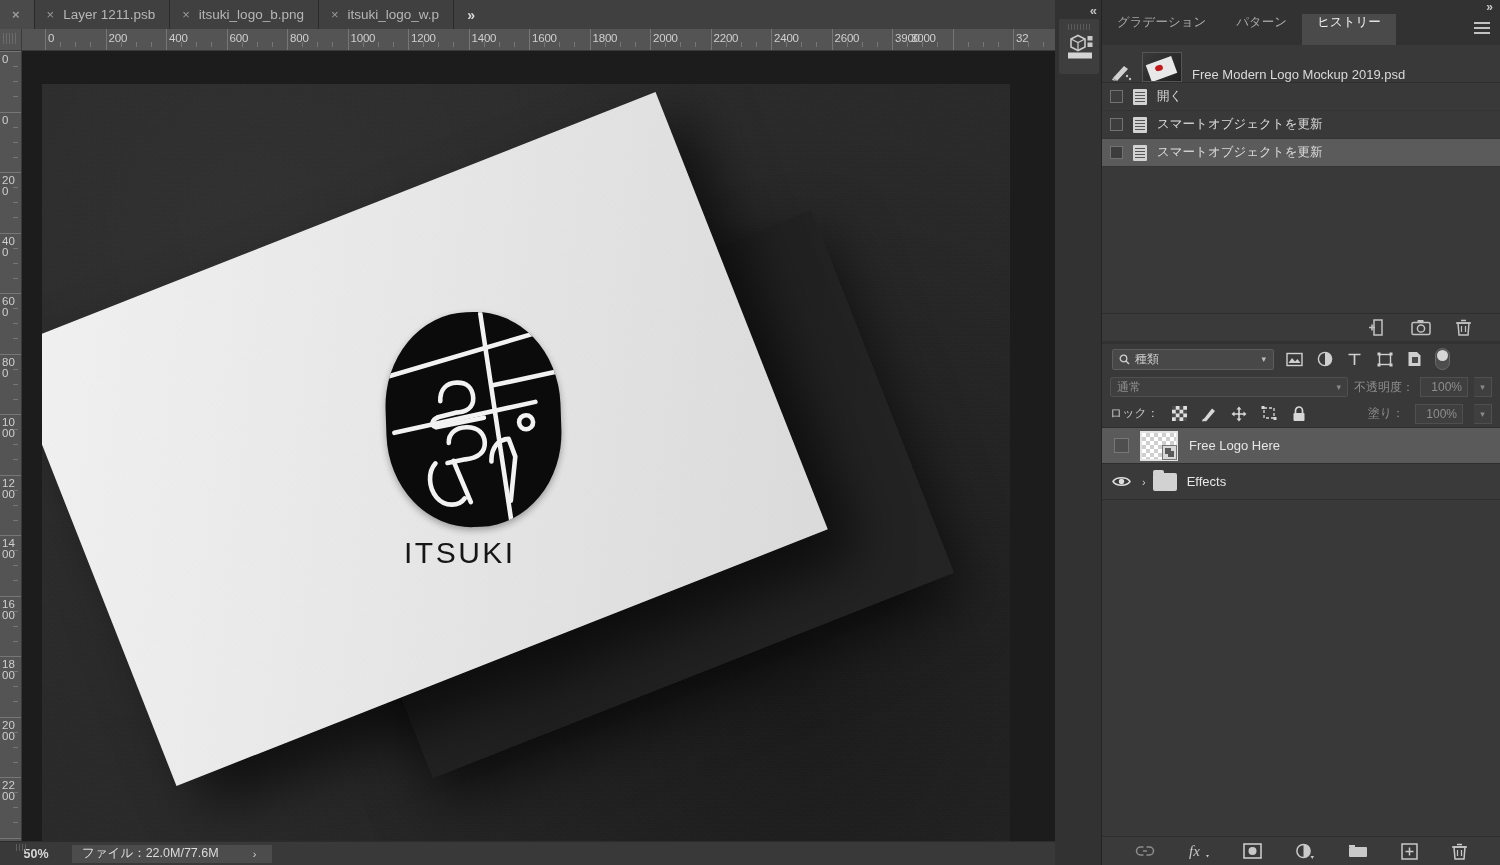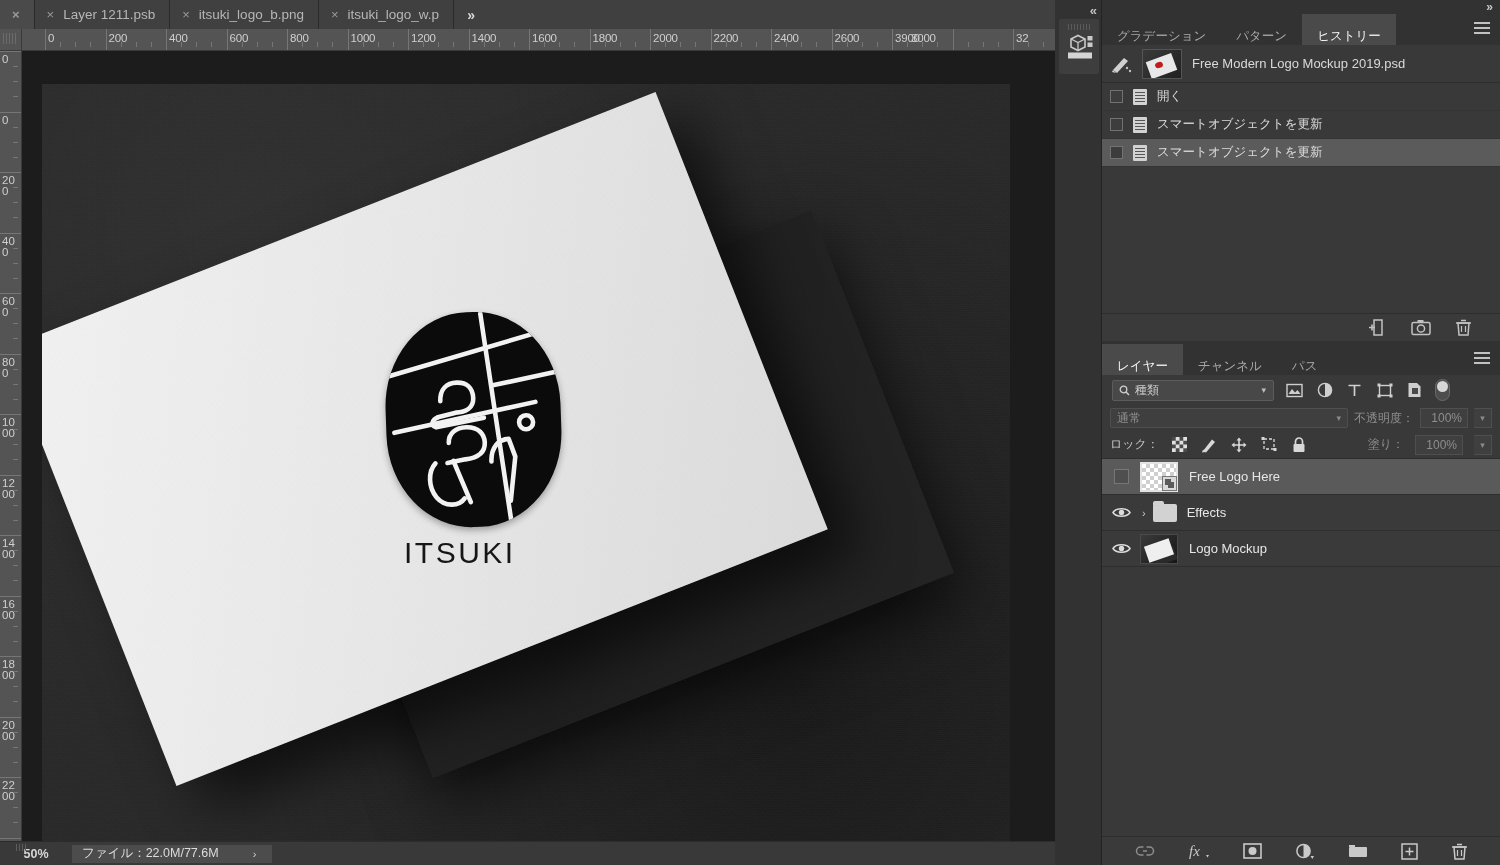--- a/index.html
+++ b/index.html
@@ -163,34 +163,34 @@
     background: #323232;
   }
   .dock-topbar { position: absolute; left:0; top:0; width:398px; height:14px; background:#323232; }
   .dock-expand { position:absolute; right:8px; top:0px; font-size:12px; color:#c9c9c9; font-weight:bold; letter-spacing:-1px;}
 
   .panel-tabs {
     display: flex; align-items: stretch; height: 31px;
     background: #323232; position: relative;
   }
   .ptab {
-    display: flex; align-items: flex-end; padding: 0 15px; height: 31px;
+    display: flex; align-items: flex-start; padding: 0 15px; height: 31px;
     font-size: 12.5px; color: #a8a8a8; white-space: nowrap;
   }
   .ptab.active { background: #4a4a4a; color: #f2f2f2; }
   .panel-menu {
     position: absolute; right: 10px; top: 8px; width: 16px; height: 14px;
     background: repeating-linear-gradient(180deg,#c2c2c2 0 2px, transparent 2px 5px);
   }
 
   
   .history-panel { position:absolute; left:0; top:14px; width:398px; height:327px; background:#393939; }
   .hist-body { background:#393939; }
   .hist-snapshot {
-    display:flex; align-items:center; gap:10px; height:38px; padding-left:8px;
+    display:flex; align-items:flex-end; gap:10px; height:38px; padding-left:8px;
     border-bottom:1px solid #2e2e2e;
   }
   .hist-thumb {
     width:40px; height:30px; flex:none; border:1px solid #555;
     background: linear-gradient(135deg,#3a3a3a,#202020);
     position:relative; overflow:hidden;
   }
   .hist-thumb .c1 {
     position:absolute; left:5px; top:7px; width:27px; height:18px;
     background:#e8e8e8; transform:rotate(-20deg);
@@ -621,32 +621,20 @@
         </svg>
         <svg width="17" height="19" viewBox="0 0 17 19" class="foot-ico" aria-hidden="true">
           <path d="M3 5 H14 L13 17 H4 Z" fill="none" stroke="#c2c2c2" stroke-width="1.5"></path>
           <path d="M1 5 H16 M6 2.5 H11" stroke="#c2c2c2" stroke-width="1.5"></path>
           <path d="M6.5 8 V14 M10.5 8 V14" stroke="#c2c2c2" stroke-width="1.2"></path>
         </svg>
       </div>
     </div>
 
     <div class="layers-panel">
-      <div class="panel-tabs">
-        <div class="ptab active">
-          <span>レイヤー</span>
-        </div>
-        <div class="ptab">
-          <span>チャンネル</span>
-        </div>
-        <div class="ptab">
-          <span>パス</span>
-        </div>
-        <div class="panel-menu"></div>
-      </div>
 
       <div class="filter-row">
         <div class="filter-select">
           <svg width="11" height="11" viewBox="0 0 11 11" aria-hidden="true">
             <circle cx="4.5" cy="4.5" r="3.3" fill="none" stroke="#cfcfcf" stroke-width="1.3"></circle>
             <path d="M7 7 L10 10" stroke="#cfcfcf" stroke-width="1.4"></path>
           </svg>
           <span>種類</span>
           <span class="chev">▾</span>
         </div>
@@ -759,33 +747,20 @@
           <svg width="19" height="13" viewBox="0 0 19 13" aria-hidden="true">
             <path d="M1 6.5 C4 1.5, 15 1.5, 18 6.5 C15 11.5, 4 11.5, 1 6.5 Z" fill="none" stroke="#dcdcdc" stroke-width="1.5"></path>
             <circle cx="9.5" cy="6.5" r="2.7" fill="#dcdcdc"></circle>
           </svg>
         </div>
         <span class="group-arrow">›</span>
         <div class="folder-ico"></div>
         <span class="layer-name">Effects</span>
       </div>
 
-      <div class="layer-row">
-        <div class="eye-cell">
-          <svg width="19" height="13" viewBox="0 0 19 13" aria-hidden="true">
-            <path d="M1 6.5 C4 1.5, 15 1.5, 18 6.5 C15 11.5, 4 11.5, 1 6.5 Z" fill="none" stroke="#dcdcdc" stroke-width="1.5"></path>
-            <circle cx="9.5" cy="6.5" r="2.7" fill="#dcdcdc"></circle>
-          </svg>
-        </div>
-        <div class="lthumb mock">
-          <div class="m2"></div>
-            <div class="m1"></div>
-        </div>
-        <span class="layer-name">Logo Mockup</span>
-      </div>
 
       <div class="layers-footer">
         <svg width="20" height="14" viewBox="0 0 20 14" class="foot-ico" aria-hidden="true">
           <path d="M8 7 H12" stroke="#8e8e8e" stroke-width="1.5"></path>
           <path d="M8.5 3 H5.5 A4 4 0 0 0 5.5 11 H8.5" fill="none" stroke="#8e8e8e" stroke-width="1.5"></path>
           <path d="M11.5 3 H14.5 A4 4 0 0 1 14.5 11 H11.5" fill="none" stroke="#8e8e8e" stroke-width="1.5"></path>
         </svg>
         <svg width="22" height="16" viewBox="0 0 22 16" class="foot-ico" aria-hidden="true">
           <text x="1" y="13" font-family="Liberation Serif, serif" font-style="italic" font-size="15" fill="#c9c9c9">fx</text>
           <path d="M18 12 L21 12 L19.5 14.5 Z" fill="#c9c9c9"></path>

